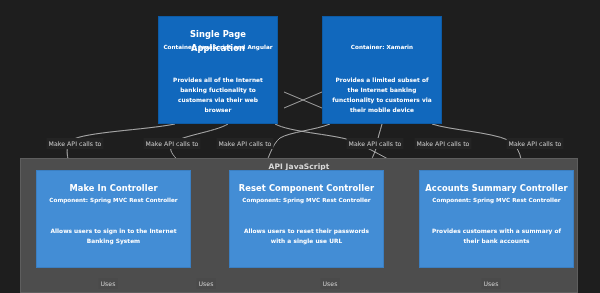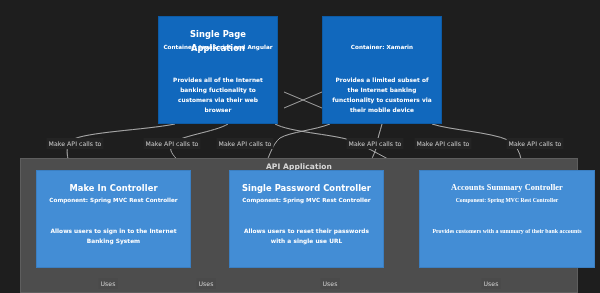--- a/index.html
+++ b/index.html
@@ -145,36 +145,36 @@
     <div class="node-tech">Container: JavaScript and Angular</div>
     <div class="node-desc">Provides all of the Internet banking fuctionality to customers via their web browser</div>
   </div>
 
   <div class="node system" style="left:322px; top:16px; width:120px; height:108px;">
     <div class="node-tech">Container: Xamarin</div>
     <div class="node-desc">Provides a limited subset of the Internet banking functionality to customers via their mobile device</div>
   </div>
 
   <div class="boundary" style="left:20px; top:158px; width:558px; height:135px;">
-    <div class="boundary-title">API Application</div>
+    <div class="boundary-title">API JavaScript</div>
   </div>
 
   <div class="node component" style="left:36px; top:170px; width:155px; height:98px;">
     <div class="node-name">Make In Controller</div>
     <div class="node-tech">Component: Spring MVC Rest Controller</div>
     <div class="node-desc">Allows users to sign in to the Internet Banking System</div>
   </div>
 
   <div class="node component" style="left:229px; top:170px; width:155px; height:98px;">
-    <div class="node-name">Single Password Controller</div>
+    <div class="node-name">Reset Component Controller</div>
     <div class="node-tech">Component: Spring MVC Rest Controller</div>
     <div class="node-desc">Allows users to reset their passwords with a single use URL</div>
   </div>
 
-  <div class="node component" style="left:419px; top:170px; width:176px; height:98px;font-family:Liberation Serif, serif;">
+  <div class="node component" style="left:419px; top:170px; width:155px; height:98px;">
     <div class="node-name">Accounts Summary Controller</div>
     <div class="node-tech">Component: Spring MVC Rest Controller</div>
     <div class="node-desc">Provides customers with a summary of their bank accounts</div>
   </div>
 
   <div class="edge-label" style="left:75px;  top:138px;">Make API calls to</div>
   <div class="edge-label" style="left:172px; top:138px;">Make API calls to</div>
   <div class="edge-label" style="left:245px; top:138px;">Make API calls to</div>
   <div class="edge-label" style="left:375px; top:138px;">Make API calls to</div>
   <div class="edge-label" style="left:443px; top:138px;">Make API calls to</div>

